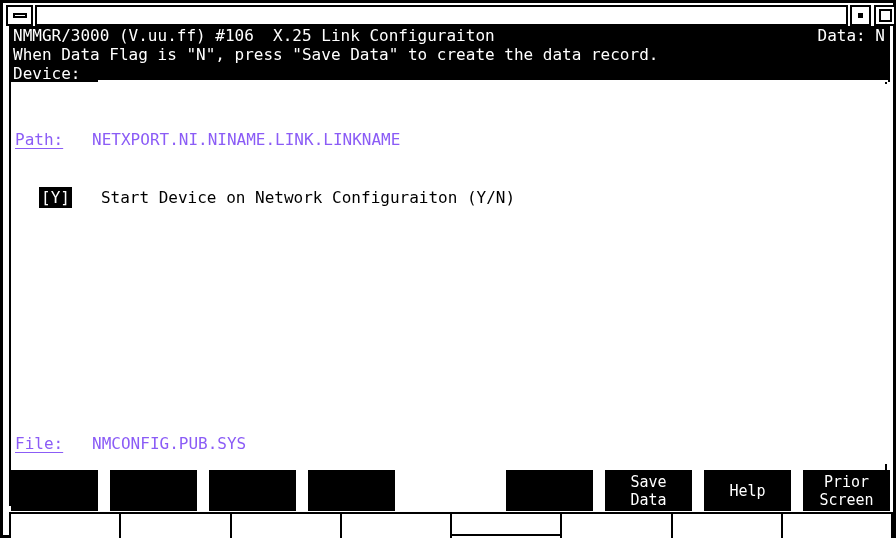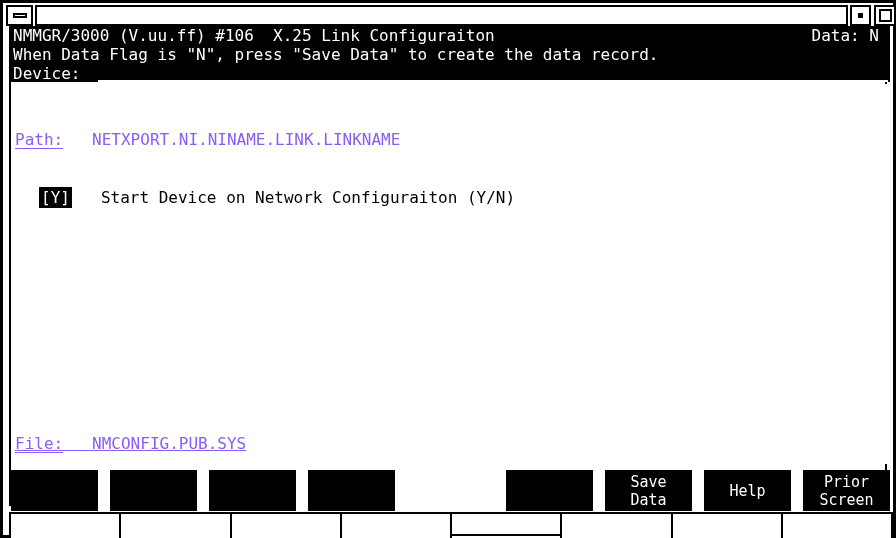--- a/index.html
+++ b/index.html
@@ -123,21 +123,21 @@
   .hline {
     position: absolute;
     left: 2px;
     white-space: pre;
     font-size: 16px;
     line-height: 19px;
     letter-spacing: 0px;
     font-family: "DejaVu Sans Mono", "Liberation Mono", monospace;
   }
   #hline-title  { top: 0px; }
-  #hline-data   { top: 0px; left: auto; right: 11px; margin-left: 32px; }
+  #hline-data   { top: 0px; left: auto; right: 5px; margin-left: 32px; }
   #hline-hint   { top: 19px; }
   #hline-cmd    { top: 38px; }
   #cmd-underline {
     position: absolute;
     left: 87px;
     top: 54px;
     width: 790px;
     height: 2px;
     background: #ffffff;
   }
@@ -153,21 +153,21 @@
   }
   .frow {
     position: absolute;
     white-space: pre;
     font-size: 16px;
     line-height: 19px;
     font-family: "DejaVu Sans Mono", "Liberation Mono", monospace;
     color: #8b5cf6;
   }
   #path-row { left: 4px; top: 46px; }
-  #file-row { left: 4px; top: 350px; text-decoration: underline; }
+  #file-row { left: 4px; top: 350px; }
   .ul-label {
     text-decoration: underline;
     text-underline-offset: 3px;
   }
   #field-row {
     position: absolute;
     left: 4px; top: 103px;
     display: flex;
     align-items: center;
   }

